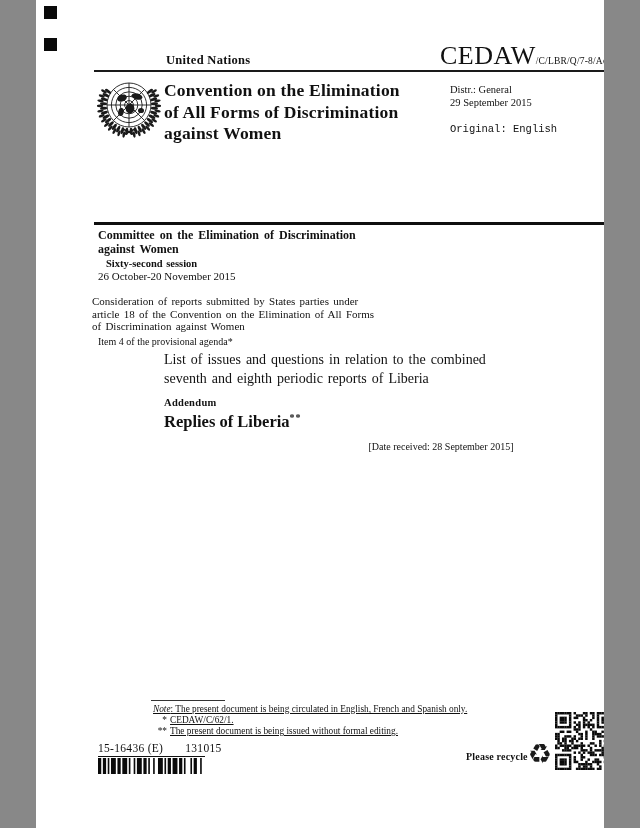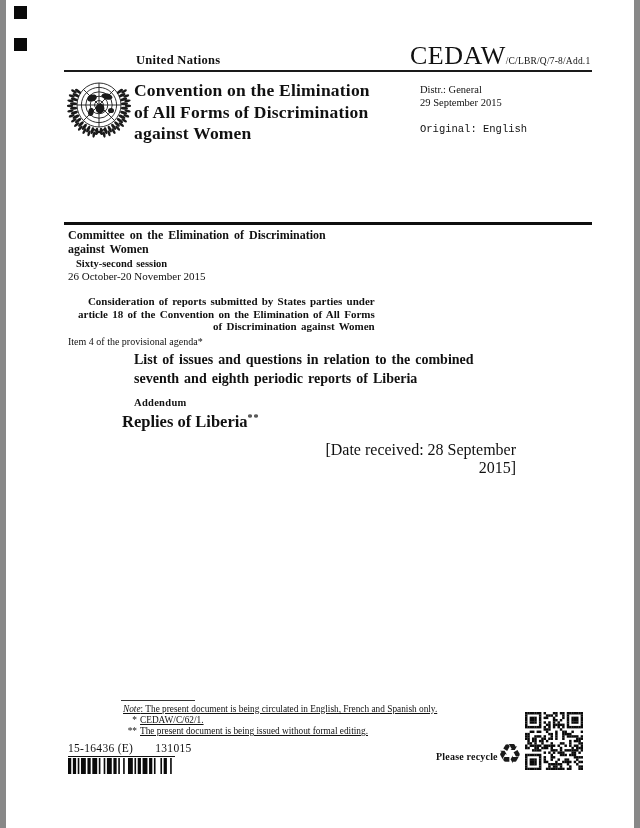--- a/index.html
+++ b/index.html
@@ -1,43 +1,43 @@
 <!DOCTYPE html>
 <html><head>
 <meta charset="utf-8">
 <style>
   html,body{margin:0;padding:0;background:#888;}
   .page{
-    position:relative;width:628px;height:828px;background:#ffffff;
+    position:relative;width:568px;height:828px;background:#ffffff;
     font-family:"Liberation Serif","DejaVu Serif",serif;color:#111;
     overflow:hidden;margin:0 auto;
   }
   .abs{position:absolute;}
   .reg-mark{position:absolute;left:8px;width:13px;height:13px;background:#0a0a0a;}
   .un-label{left:130px;top:53px;font-size:12.5px;font-weight:bold;letter-spacing:.3px;}
   .symbol-block{left:404px;top:41px;width:182px;white-space:nowrap;}
   .symbol-main{font-size:26px;letter-spacing:.5px;}
   .symbol-suffix{font-size:9.5px;letter-spacing:.2px;}
   .rule-thin{left:58px;top:70px;width:528px;height:2px;background:#1a1a1a;}
   .emblem{left:61px;top:79px;}
   .masthead-title{left:128px;top:80px;width:280px;font-size:17.5px;font-weight:bold;line-height:21.5px;letter-spacing:.2px;}
   .distr{left:414px;top:84px;font-size:10.5px;}
   .distr-date{left:414px;top:97px;font-size:10.5px;}
   .original{left:414px;top:123px;font-size:10.5px;font-family:Liberation Mono, monospace;}
   .rule-thick{left:58px;top:222px;width:528px;height:3px;background:#0f0f0f;}
   .committee-name{left:62px;top:229px;font-size:12px;font-weight:bold;line-height:13.8px;word-spacing:2px;}
   .session{left:70px;top:258px;font-size:10.5px;font-weight:bold;word-spacing:1px;}
   .session-dates{left:62px;top:270px;font-size:11px;text-align:center;}
   .agenda-item{left:62px;top:300px;font-size:10px;margin-top:36px;}
-  .consideration{left:72px;top:295px;font-size:11px;font-weight:bold;line-height:12.6px;word-spacing:1.5px;text-align:right;}
-  .list-heading{left:128px;top:351px;width:390px;font-size:14px;font-weight:bold;line-height:18.5px;word-spacing:1.5px;}
+  .consideration{left:56px;top:295px;font-size:11px;font-weight:normal;line-height:12.6px;word-spacing:1.5px;}
+  .list-heading{left:128px;top:351px;width:390px;font-size:14px;font-weight:normal;line-height:18.5px;word-spacing:1.5px;}
   .addendum{left:128px;top:397px;font-size:10.5px;font-weight:bold;letter-spacing:.3px;}
-  .replies{left:116px;top:412px;font-size:16.5px;font-weight:bold;}
+  .replies{left:128px;top:412px;font-size:16.5px;font-weight:bold;}
   .replies sup{font-size:10px;vertical-align:6px;letter-spacing:1px;}
-  .date-received{left:300px;top:441px;width:210px;text-align:right;font-size:16px;}
+  .date-received{left:300px;top:441px;width:210px;text-align:center;font-size:10px;}
   .fn-rule{left:115px;top:700px;width:74px;height:1px;background:#333;}
   .footnotes{left:117px;top:704px;width:400px;font-size:9.3px;line-height:11px;text-decoration:underline;}
   .fn-line{white-space:nowrap;}
   .fn-mark{display:inline-block;width:14px;text-align:right;margin-right:3px;}
   .fn-note-label{font-style:italic;}
   .job-line{left:62px;top:742px;font-size:11.5px;white-space:nowrap;letter-spacing:.3px;}
   .job-space{display:inline-block;width:22px;}
   .job-underline{left:62px;top:756px;width:107px;height:1px;background:#111;}
   .barcode{left:62px;top:758px;}
   .please-recycle{left:430px;top:751px;font-size:10px;font-weight:bold;letter-spacing:.2px;text-align:center;}

